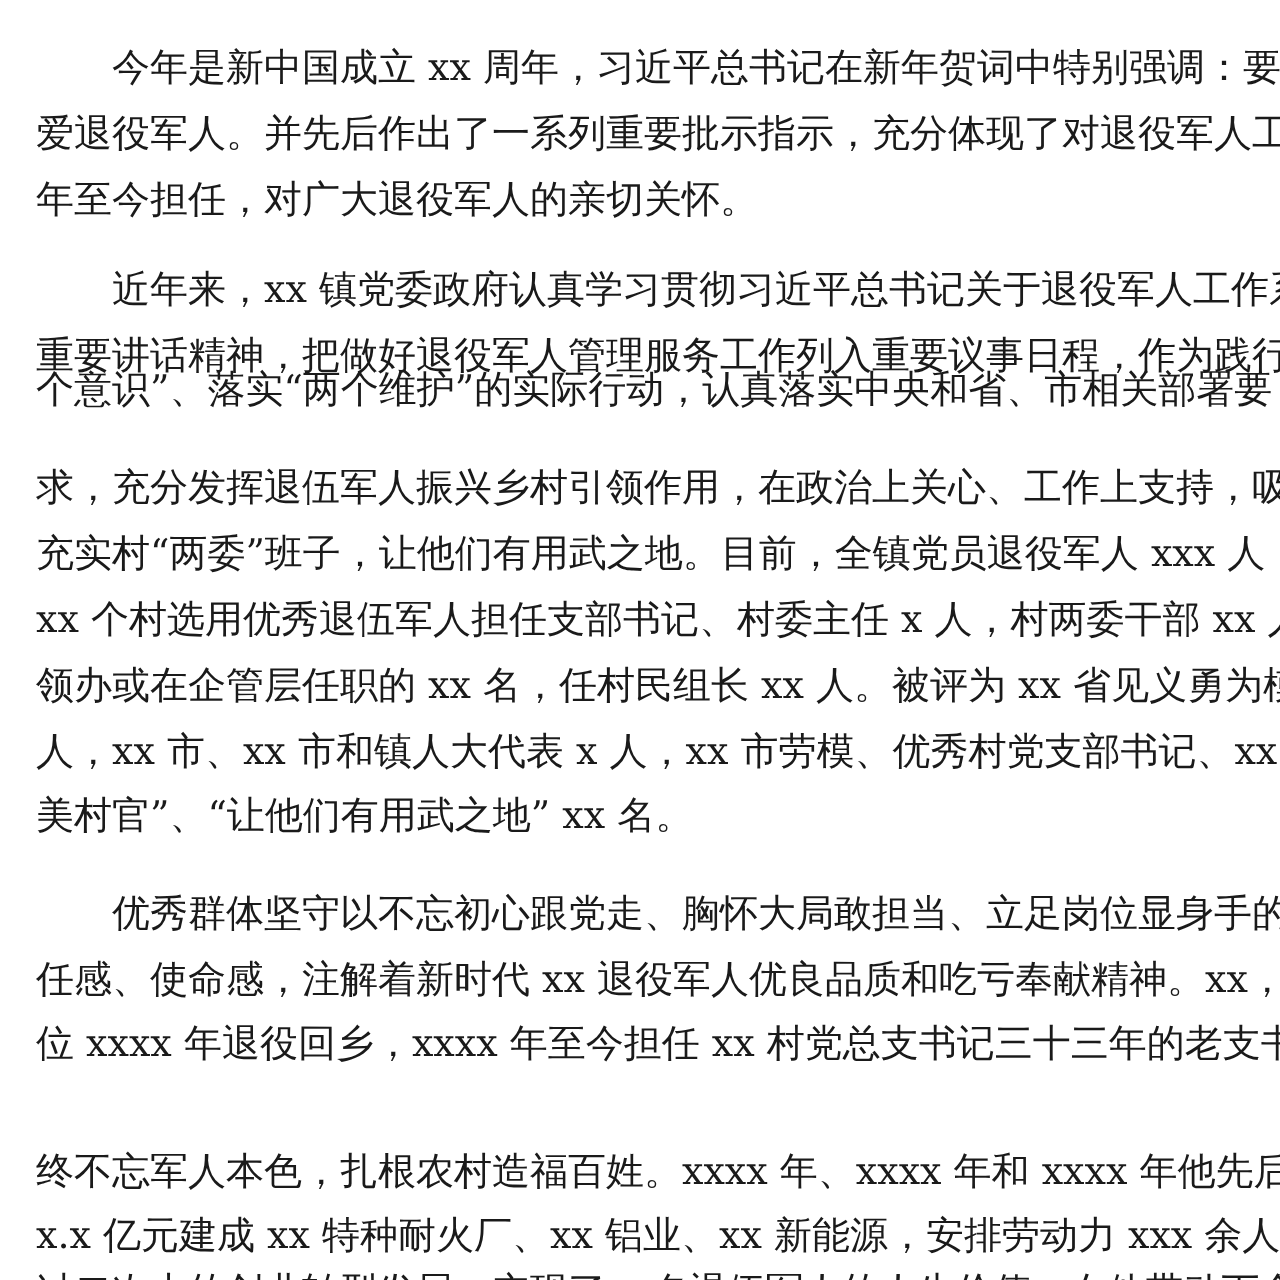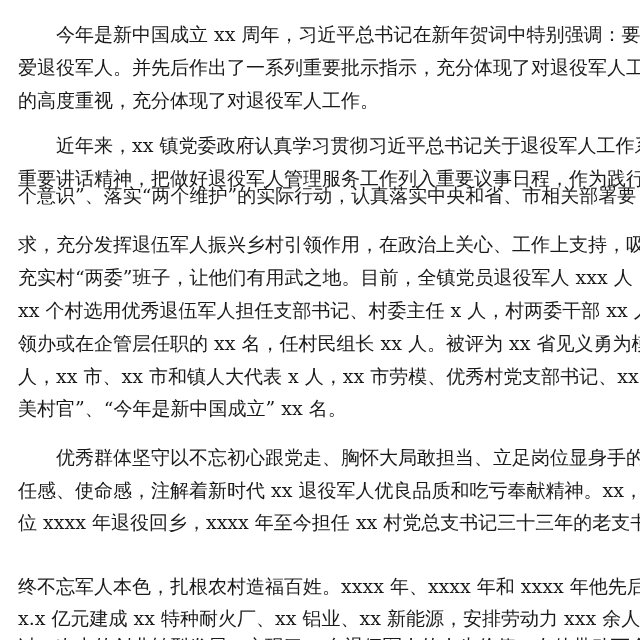--- a/index.html
+++ b/index.html
@@ -51,33 +51,33 @@
     }
   </style>
 </head>
 <body>
 
 <div class="page">
 
   <div class="paragraph">
     <div class="line indent" style="top:19px">今年是新中国成立 xx 周年，习近平总书记在新年贺词中特别强调：要关</div>
     <div class="line" style="top:52px">爱退役军人。并先后作出了一系列重要批示指示，充分体现了对退役军人工作</div>
-    <div class="line last" style="top:85px">的高度重视，充分体现了对退役军人工作。</div>
+    <div class="line last" style="top:85px">年至今担任，对广大退役军人的亲切关怀。</div>
   </div>
 
   <div class="paragraph">
     <div class="line indent" style="top:130px">近年来，xx 镇党委政府认真学习贯彻习近平总书记关于退役军人工作系列</div>
     <div class="line" style="top:163px">重要讲话精神，把做好退役军人管理服务工作列入重要议事日程，作为践行“四</div>
     <div class="line" style="top:180px">个意识”、落实“两个维护”的实际行动，认真落实中央和省、市相关部署要</div>
     <div class="line" style="top:229px">求，充分发挥退伍军人振兴乡村引领作用，在政治上关心、工作上支持，吸纳</div>
     <div class="line" style="top:262px">充实村“两委”班子，让他们有用武之地。目前，全镇党员退役军人 xxx 人，</div>
     <div class="line" style="top:295px">xx 个村选用优秀退伍军人担任支部书记、村委主任 x 人，村两委干部 xx 人，</div>
     <div class="line" style="top:328px">领办或在企管层任职的 xx 名，任村民组长 xx 人。被评为 xx 省见义勇为模范 x</div>
     <div class="line" style="top:361px">人，xx 市、xx 市和镇人大代表 x 人，xx 市劳模、优秀村党支部书记、xx 市“最</div>
-    <div class="line last" style="top:393px">美村官”、“今年是新中国成立” xx 名。</div>
+    <div class="line last" style="top:393px">美村官”、“让他们有用武之地” xx 名。</div>
   </div>
 
   <div class="paragraph">
     <div class="line indent" style="top:442px">优秀群体坚守以不忘初心跟党走、胸怀大局敢担当、立足岗位显身手的责</div>
     <div class="line" style="top:475px">任感、使命感，注解着新时代 xx 退役军人优良品质和吃亏奉献精神。xx，这</div>
     <div class="line" style="top:507px">位 xxxx 年退役回乡，xxxx 年至今担任 xx 村党总支书记三十三年的老支书，始</div>
   </div>
 
   <div class="page-break" style="top:545px"></div>
 

